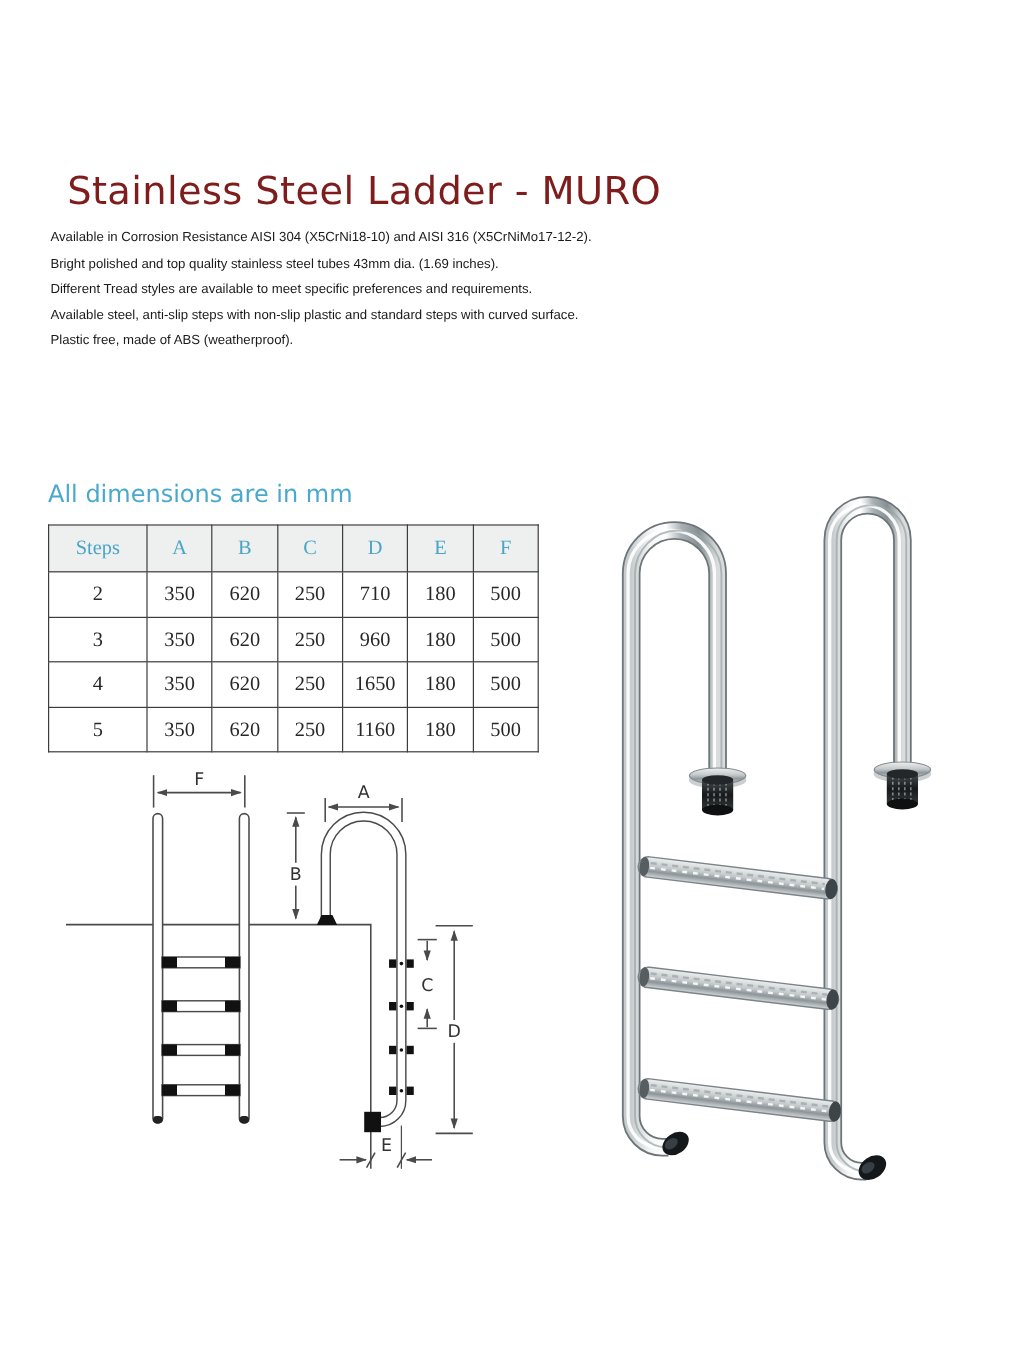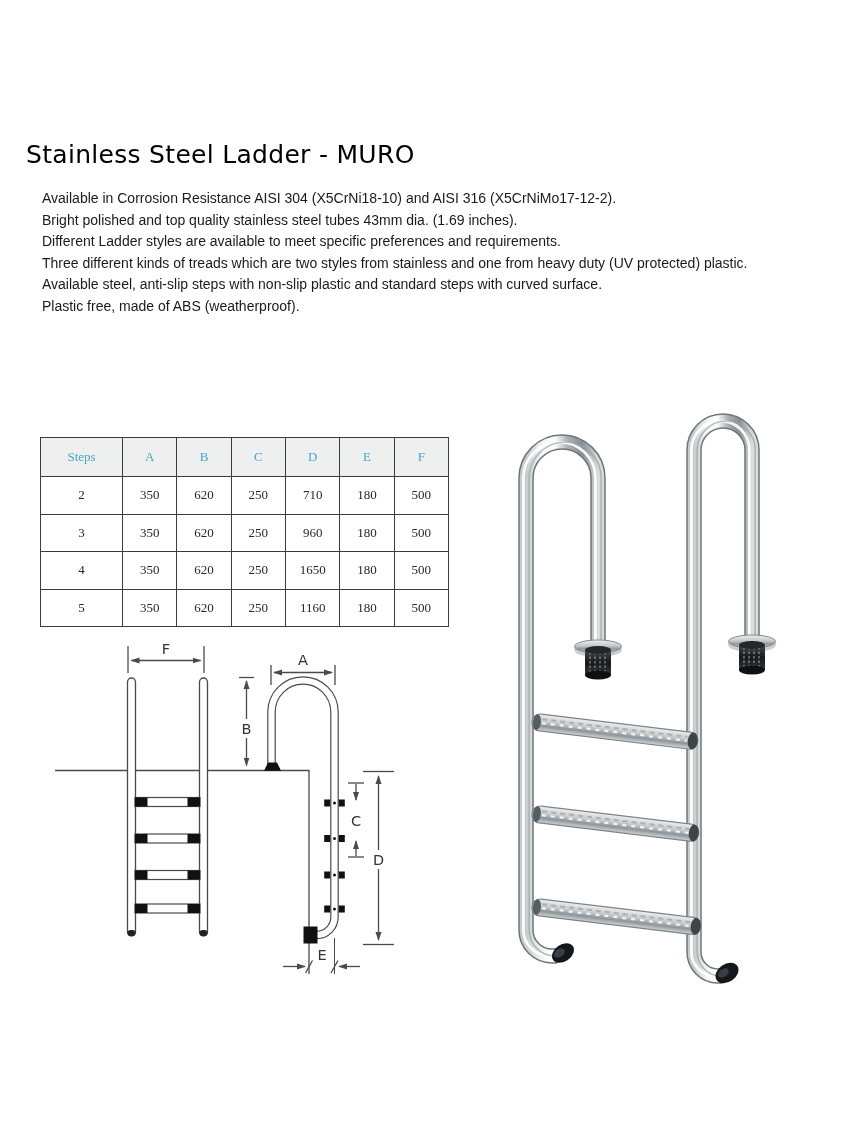--- a/index.html
+++ b/index.html
@@ -1,51 +1,51 @@
 <!DOCTYPE html>
 <html><head>
 <meta charset="utf-8">
 <style>
   html,body{margin:0;padding:0;background:#ffffff;}
   .page{position:relative;width:850px;height:1133px;background:#ffffff;overflow:hidden;
         font-family:"Liberation Sans",sans-serif;}
-  .page-title{position:absolute;left:26px;top:140px;font-family:"DejaVu Sans",sans-serif;
-        font-size:25px;letter-spacing:.3px;color:#000000;font-weight:400;}
+  .page-title{position:absolute;left:56px;top:140px;font-family:"DejaVu Sans",sans-serif;
+        font-size:32px;letter-spacing:.3px;color:#7f1d1d;font-weight:400;}
   .desc{position:absolute;left:42px;top:188px;width:800px;color:#1a1a1a;
-        font-size:14px;line-height:21.6px;}
+        font-size:11px;line-height:21.6px;}
   .desc-line{white-space:nowrap;}
   .dims-heading{position:absolute;left:40px;top:399px;font-family:"DejaVu Sans",sans-serif;
         font-size:20px;color:#49a9cd;font-weight:400;}
   table.spec{position:absolute;left:40px;top:437px;width:409px;border-collapse:collapse;
-        font-family:"Liberation Serif",serif;font-size:13px;table-layout:fixed;
+        font-family:"Liberation Serif",serif;font-size:17px;table-layout:fixed;
         border:1.5px solid #3c3c3c;}
   table.spec th, table.spec td{border:1px solid #3c3c3c;text-align:center;padding:0;}
   table.spec th{height:38px;background:#edf0ef;color:#4aa4c6;font-weight:400;}
   table.spec td{height:36.5px;color:#272727;}
   table.spec .col-steps{width:82px;}
   .diagram-svg{position:absolute;left:40px;top:628px;width:420px;height:372px;}
   .photo-svg{position:absolute;left:478px;top:403px;width:345px;height:608px;}
   .dim-label{font-family:"DejaVu Sans",sans-serif;font-size:14.5px;fill:#333;}
 </style>
 </head>
 <body>
 
 <div class="page">
 
   <div class="page-title">Stainless Steel Ladder - MURO</div>
 
   <div class="desc">
       <div class="desc-line">Available in Corrosion Resistance AISI 304 (X5CrNi18-10) and AISI 316 (X5CrNiMo17-12-2).</div>
       <div class="desc-line">Bright polished and top quality stainless steel tubes 43mm dia. (1.69 inches).</div>
-      <div class="desc-line">Different Ladder styles are available to meet specific preferences and requirements.</div>
-      <div class="desc-line">Three different kinds of treads which are two styles from stainless and one from heavy duty (UV protected) plastic.</div>
+      <div class="desc-line">Different Tread styles are available to meet specific preferences and requirements.</div>
       <div class="desc-line">Available steel, anti-slip steps with non-slip plastic and standard steps with curved surface.</div>
       <div class="desc-line">Plastic free, made of ABS (weatherproof).</div>
     </div>
 
+  <div class="dims-heading">All dimensions are in mm</div>
 
   <table class="spec">
     <colgroup>
         <col class="col-steps">
         <col>
         <col>
         <col>
         <col>
         <col>
         <col>

